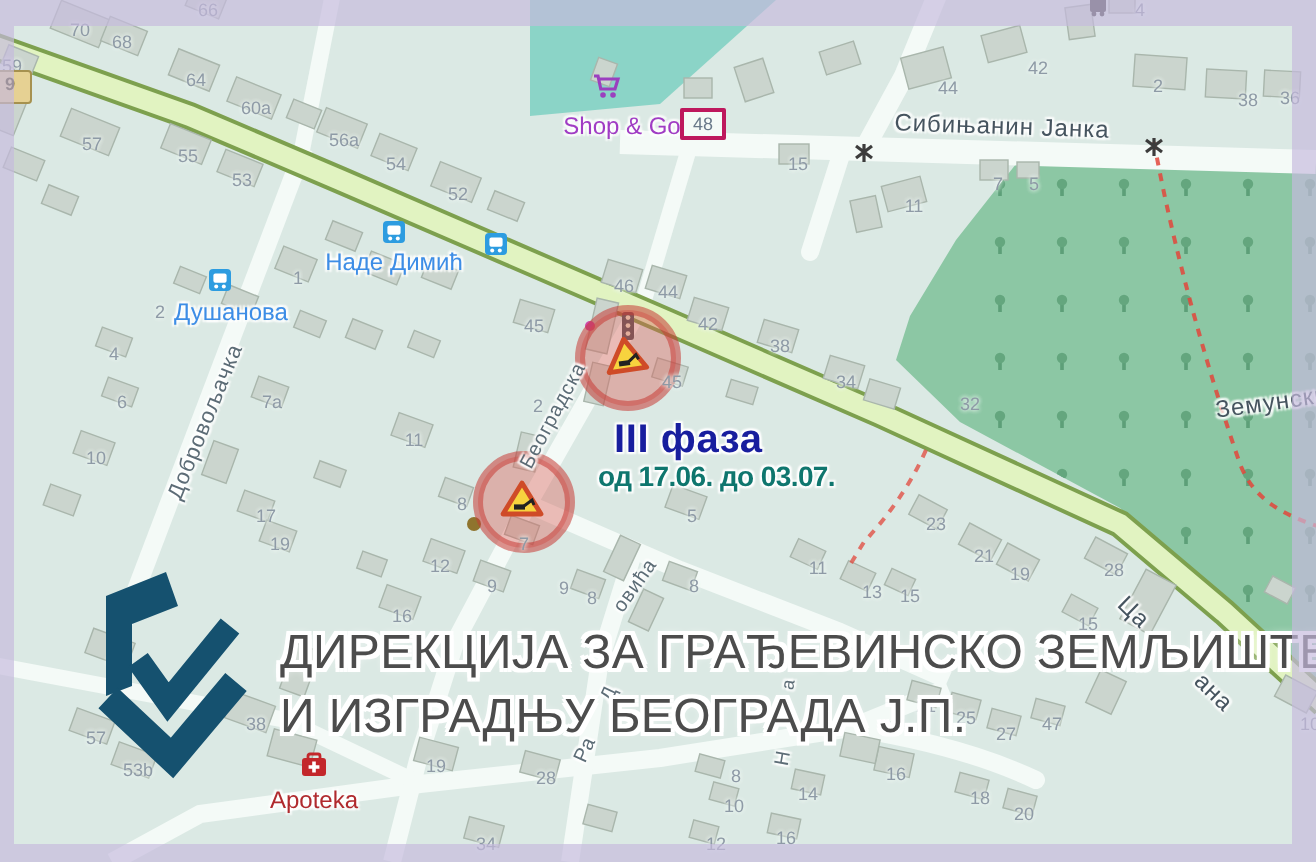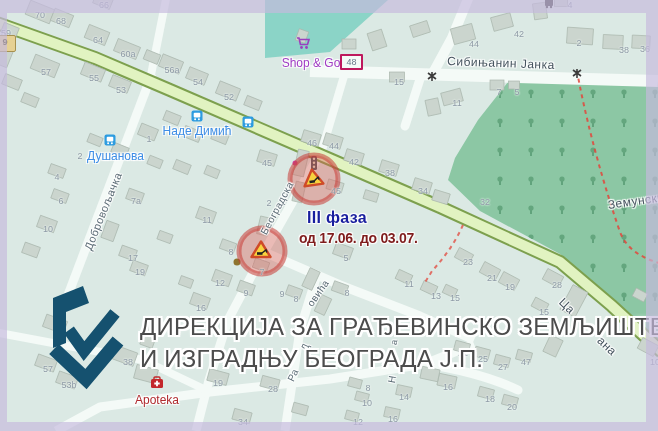--- a/index.html
+++ b/index.html
@@ -34,26 +34,26 @@
     background:#e6d193;border:1.5px solid #a6914f;border-radius:2px;
     font-size:9px;font-weight:bold;color:#4a4012;text-align:center;line-height:13px;
   }
   #boxed48{
     position:absolute;left:340px;top:54px;width:19px;height:12px;z-index:2;
     background:#f4faf7;border:2px solid #be185d;border-radius:1px;
     font-size:9px;color:#69798a;text-align:center;line-height:12px;
   }
   #annotation{position:absolute;left:0;top:0;z-index:3;}
   #phase-label{
-    position:absolute;left:307px;top:209px;font-size:16px;font-weight:bold;color:#181e9e;
+    position:absolute;left:307px;top:209px;font-size:20px;font-weight:bold;color:#181e9e;
     letter-spacing:.3px;white-space:nowrap;
     text-shadow:-1px -1px 1px #fff,1px 1px 1px #fff,1px -1px 1px #fff,-1px 1px 1px #fff;
   }
   #date-label{
-    position:absolute;left:299px;top:230px;font-size:14px;font-weight:bold;color:#7f1d1d;
+    position:absolute;left:299px;top:230px;font-size:14px;font-weight:bold;color:#0f766e;
     letter-spacing:-.3px;white-space:nowrap;
     text-shadow:-1px -1px 1px #fff,1px 1px 1px #fff,1px -1px 1px #fff,-1px 1px 1px #fff;
   }
   #branding{position:absolute;left:0;top:0;z-index:4;}
   #logo{position:absolute;left:44px;top:275px;}
   .cap{
     position:absolute;left:140px;font-size:24px;color:#4c4c4c;white-space:nowrap;letter-spacing:.2px;
     text-shadow:-2px -2px 0 #fff,2px -2px 0 #fff,-2px 2px 0 #fff,2px 2px 0 #fff,
                 -2px 0 0 #fff,2px 0 0 #fff,0 -2px 0 #fff,0 2px 0 #fff,0 0 5px #fff;
   }

